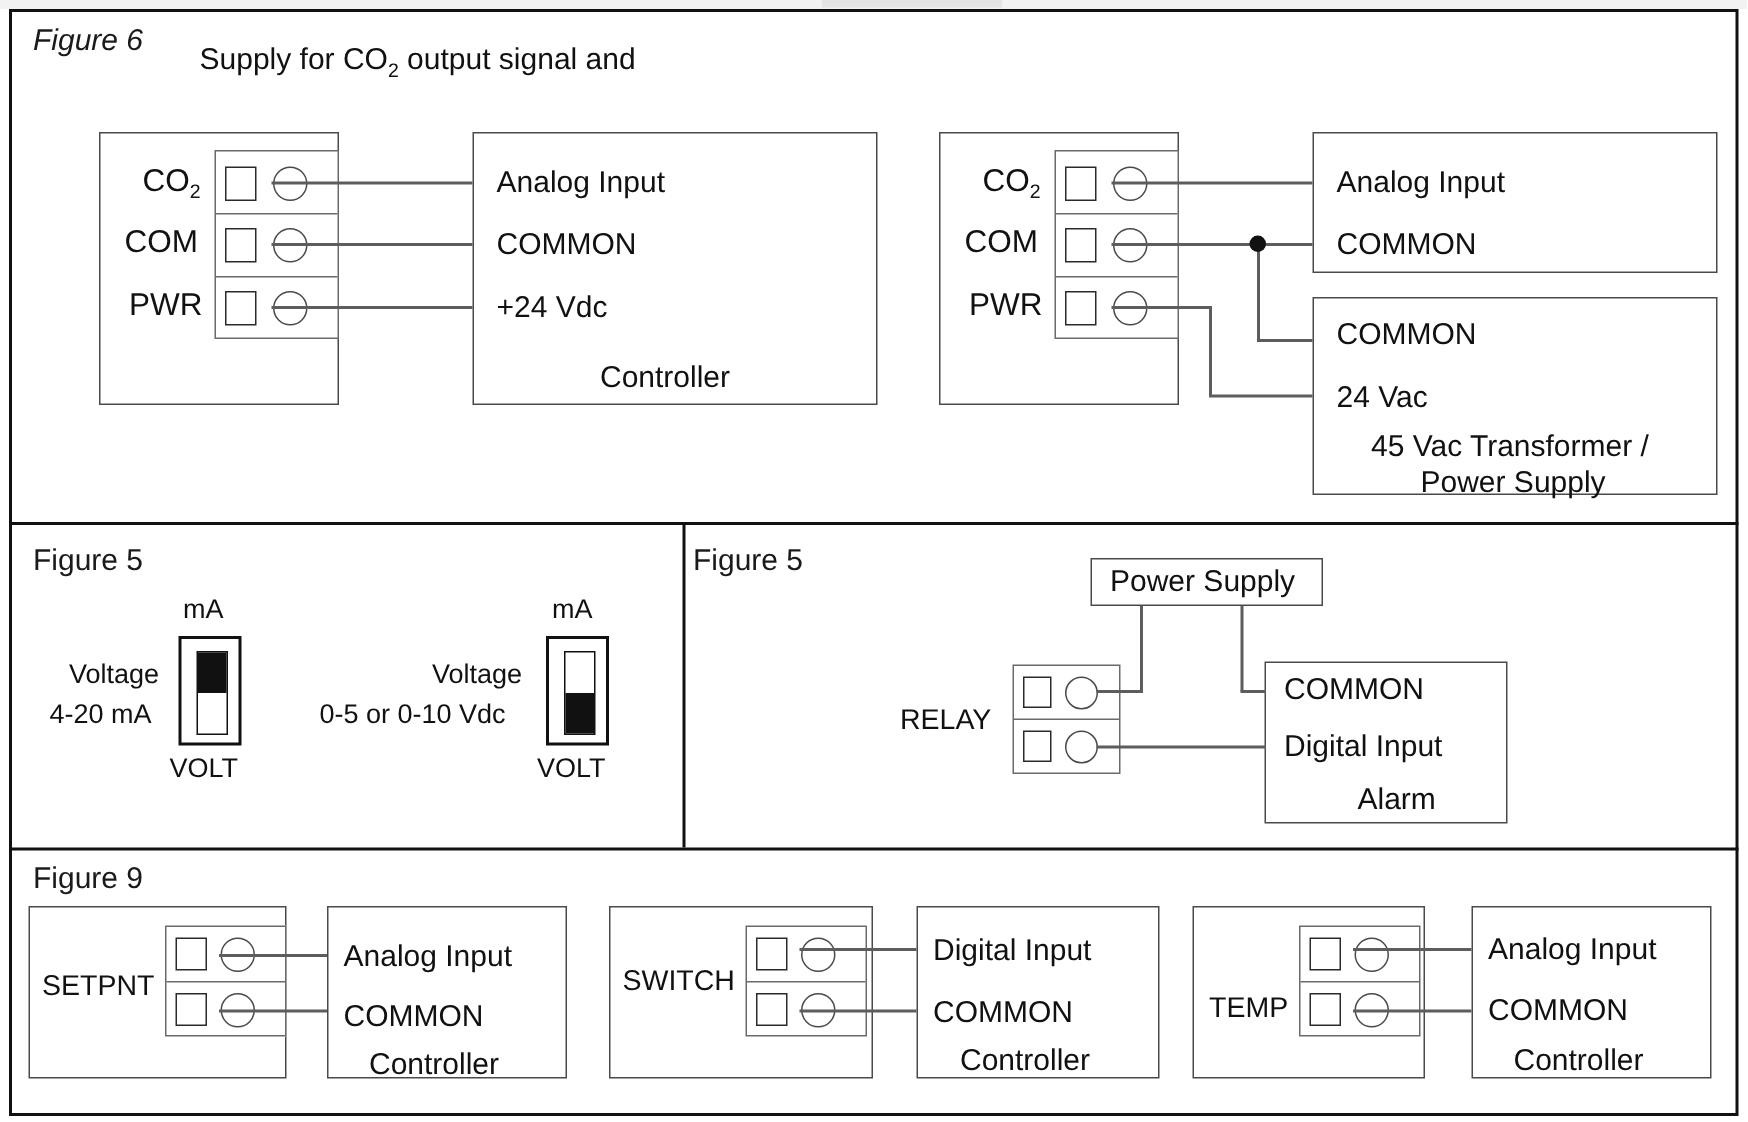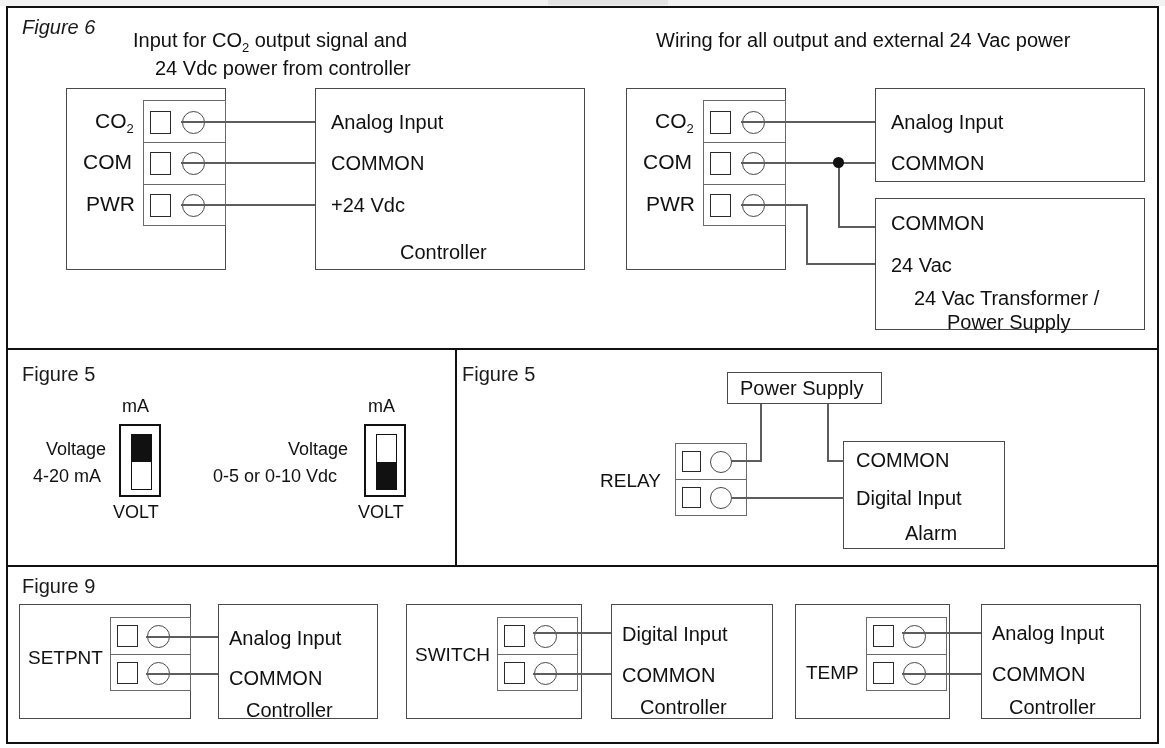--- a/index.html
+++ b/index.html
@@ -56,22 +56,21 @@
     <div class="top-strip-line"></div>
   </div>
 
   <div class="frame" style="left:6px;top:6px;width:1153px;height:738px;"></div>
   <div class="hdiv" style="left:6px;top:348px;width:1153px;"></div>
   <div class="hdiv" style="left:6px;top:565px;width:1153px;"></div>
   <div class="vdiv" style="left:455px;top:348px;height:217px;"></div>
 
   <div class="t fig-label" style="left:22px;top:17px;font-style:italic;">Figure 6</div>
 
-  <div class="t title" style="left:133px;top:30px;"><span>Input for CO</span><span class="sub">2</span><span> output signal and</span></div>
-  <div class="t title" style="left:155px;top:58px;">24 Vdc power from controller</div>
+  <div class="t title" style="left:133px;top:30px;"><span>Supply for CO</span><span class="sub">2</span><span> output signal and</span></div>
 
   <div class="box" style="left:66px;top:88px;width:160px;height:182px;"></div>
 
   <div class="tb" style="left:143px;top:100px;width:83px;height:126px;">
     <div class="tb-row" style="height:42px;">
       <div class="tb-sq" style="left:6px;top:10px;width:21px;height:23px;"></div>
       <div class="tb-ci" style="left:38px;top:10px;width:23px;height:23px;"></div>
     </div>
     <div class="tb-row" style="height:42px;">
       <div class="tb-sq" style="left:6px;top:9px;width:21px;height:23px;"></div>
@@ -90,21 +89,20 @@
   <div class="box" style="left:315px;top:88px;width:270px;height:182px;"></div>
   <div class="t ctrl-text" style="left:331px;top:112px;">Analog Input</div>
   <div class="t ctrl-text" style="left:331px;top:153px;">COMMON</div>
   <div class="t ctrl-text" style="left:331px;top:195px;">+24 Vdc</div>
   <div class="t ctrl-text" style="left:400px;top:242px;">Controller</div>
 
   <div class="w wh" style="left:181px;top:121px;width:134px;"></div>
   <div class="w wh" style="left:181px;top:162px;width:134px;"></div>
   <div class="w wh" style="left:181px;top:204px;width:134px;"></div>
 
-  <div class="t title" style="left:656px;top:30px;">Wiring for all output and external 24 Vac power</div>
 
   <div class="box" style="left:626px;top:88px;width:160px;height:182px;"></div>
   <div class="tb" style="left:703px;top:100px;width:83px;height:126px;">
     <div class="tb-row" style="height:42px;">
       <div class="tb-sq" style="left:6px;top:10px;width:21px;height:23px;"></div>
       <div class="tb-ci" style="left:38px;top:10px;width:23px;height:23px;"></div>
     </div>
     <div class="tb-row" style="height:42px;">
       <div class="tb-sq" style="left:6px;top:9px;width:21px;height:23px;"></div>
       <div class="tb-ci" style="left:38px;top:9px;width:23px;height:23px;"></div>
@@ -119,21 +117,21 @@
   <div class="t term-label" style="left:643px;top:151px;">COM</div>
   <div class="t term-label" style="left:646px;top:193px;">PWR</div>
 
   <div class="box" style="left:875px;top:88px;width:270px;height:94px;"></div>
   <div class="t ctrl-text" style="left:891px;top:112px;">Analog Input</div>
   <div class="t ctrl-text" style="left:891px;top:153px;">COMMON</div>
 
   <div class="box" style="left:875px;top:198px;width:270px;height:132px;"></div>
   <div class="t ctrl-text" style="left:891px;top:213px;">COMMON</div>
   <div class="t ctrl-text" style="left:891px;top:255px;">24 Vac</div>
-  <div class="t ctrl-text" style="left:914px;top:288px;">24 Vac Transformer /</div>
+  <div class="t ctrl-text" style="left:914px;top:288px;">45 Vac Transformer /</div>
   <div class="t ctrl-text" style="left:947px;top:312px;">Power Supply</div>
 
   <div class="w wh" style="left:741px;top:121px;width:134px;"></div>
 
   <div class="w wh" style="left:741px;top:162px;width:134px;"></div>
   <div class="w wv" style="left:838px;top:162px;height:65px;"></div>
   <div class="w wh" style="left:838px;top:226px;width:37px;"></div>
   <div class="dot" style="left:833px;top:157px;"></div>
 
   <div class="w wh" style="left:741px;top:204px;width:66px;"></div>

